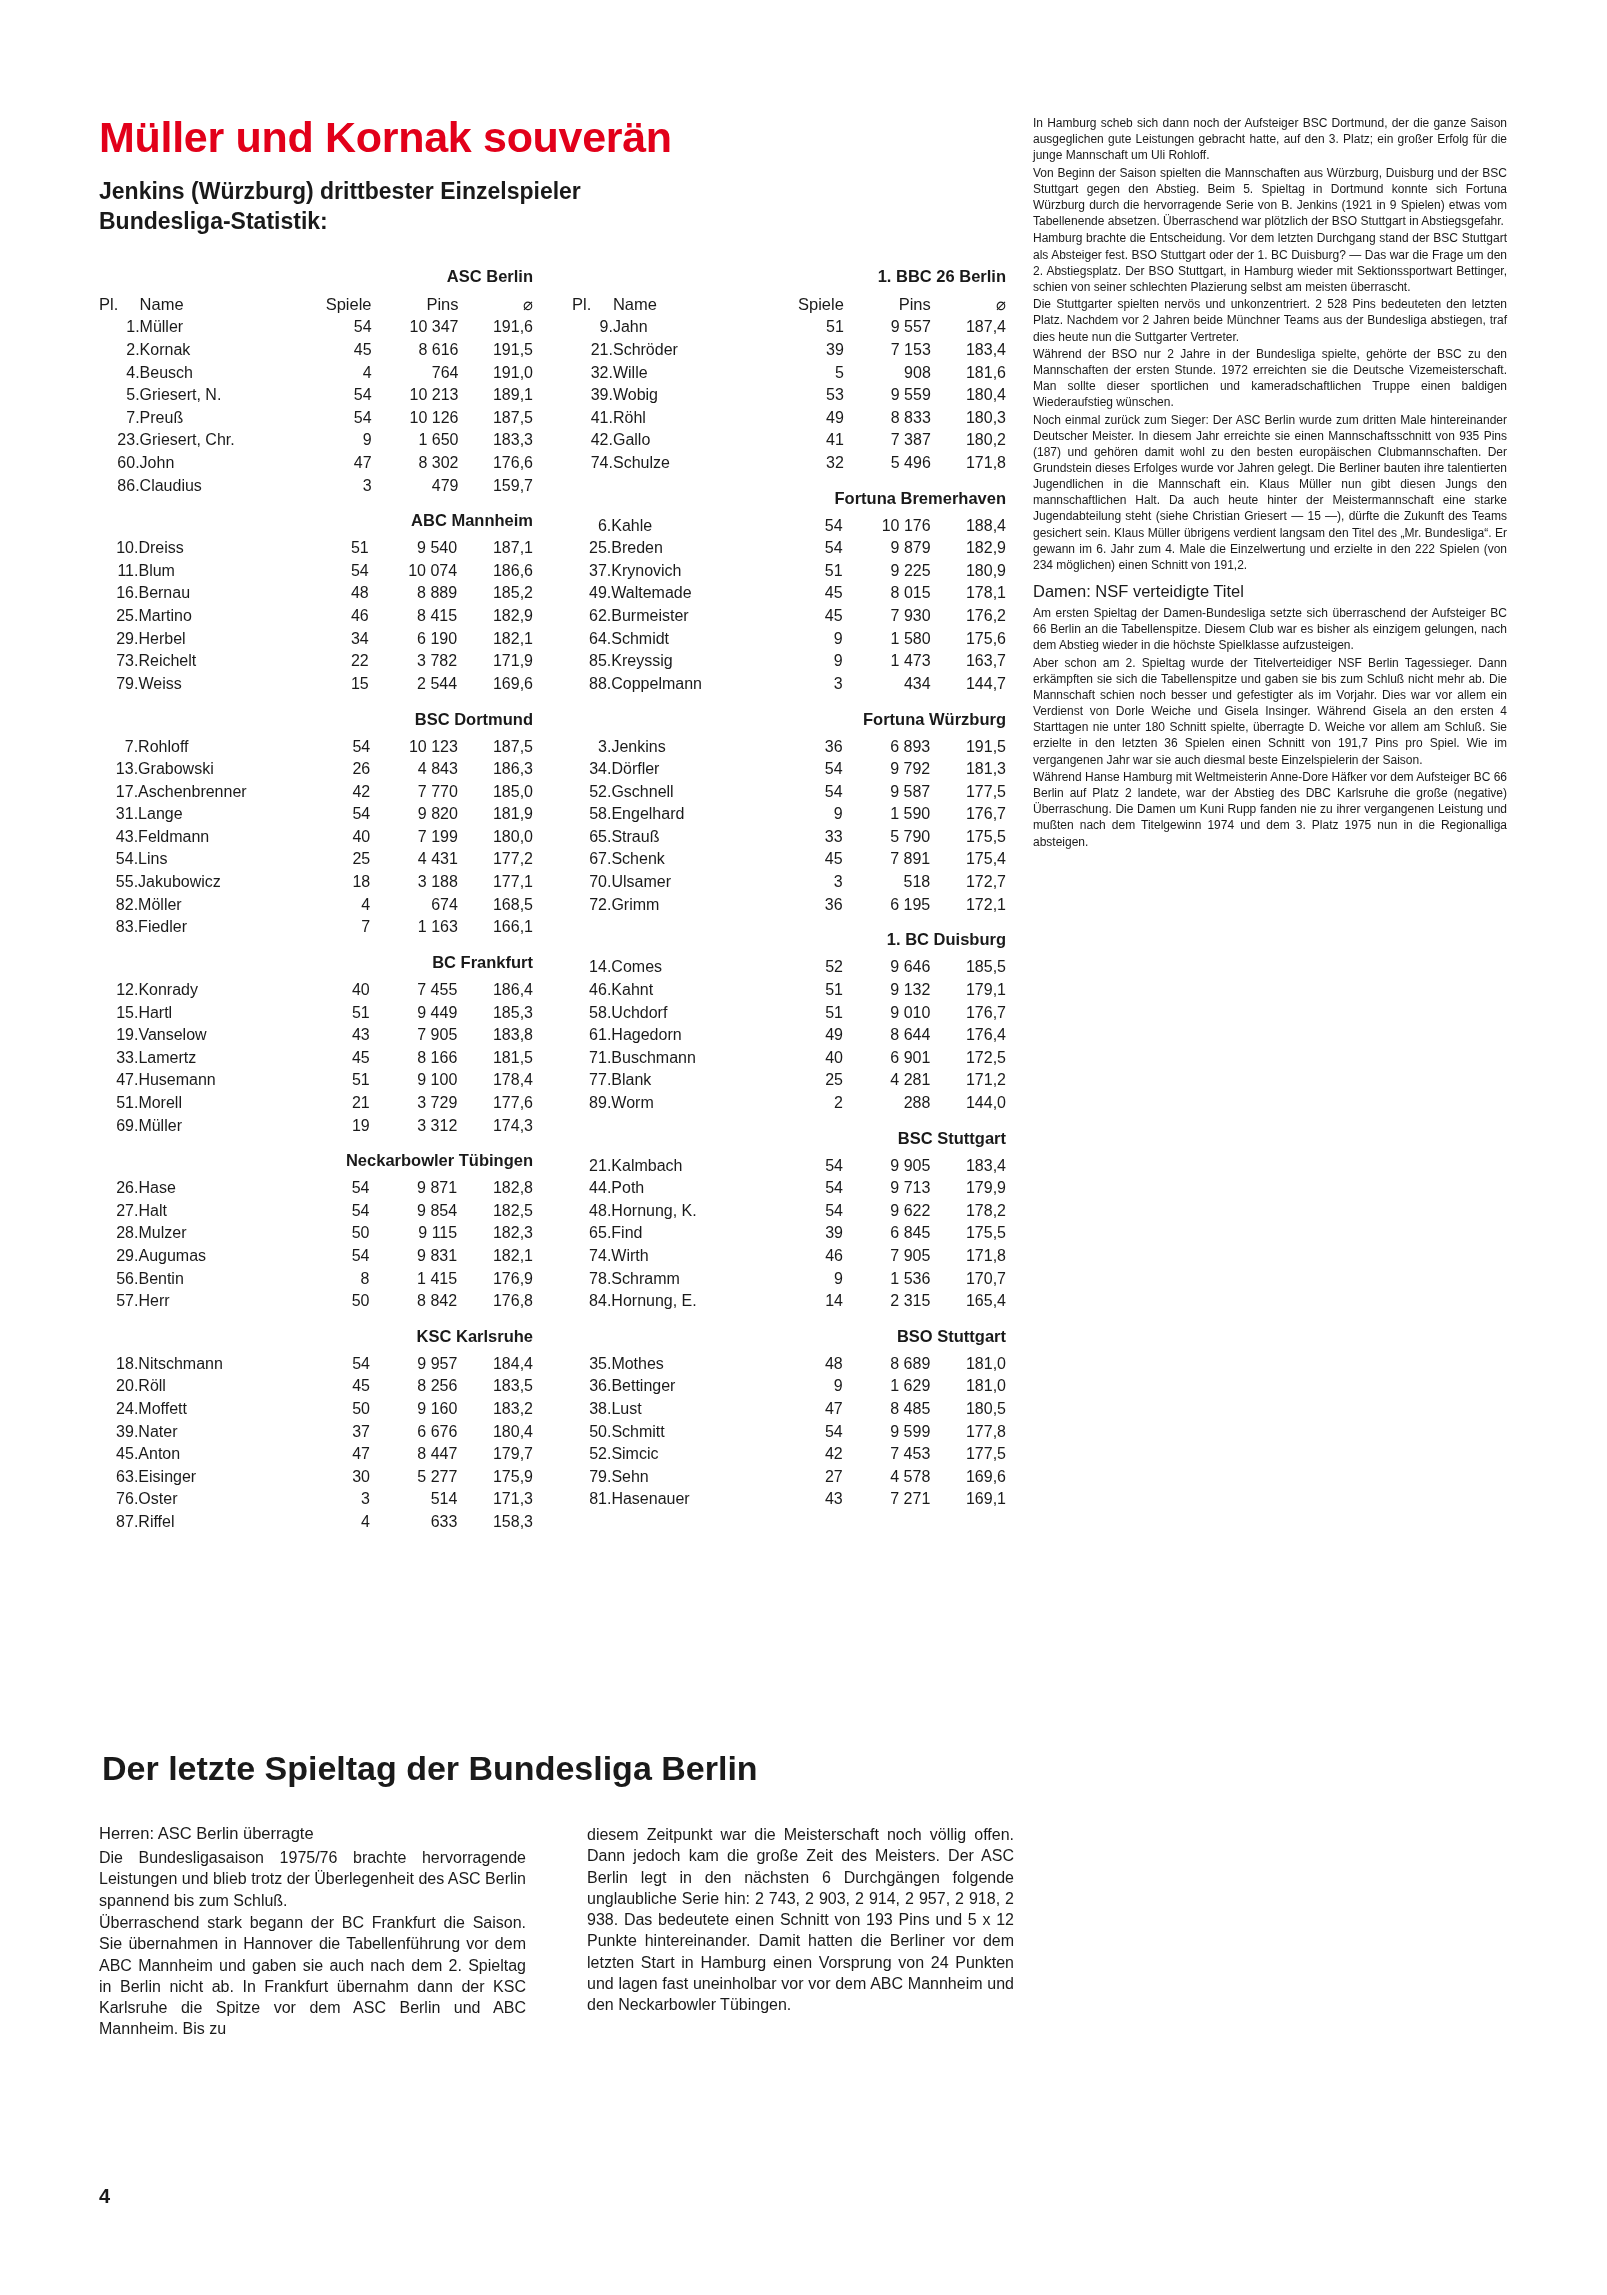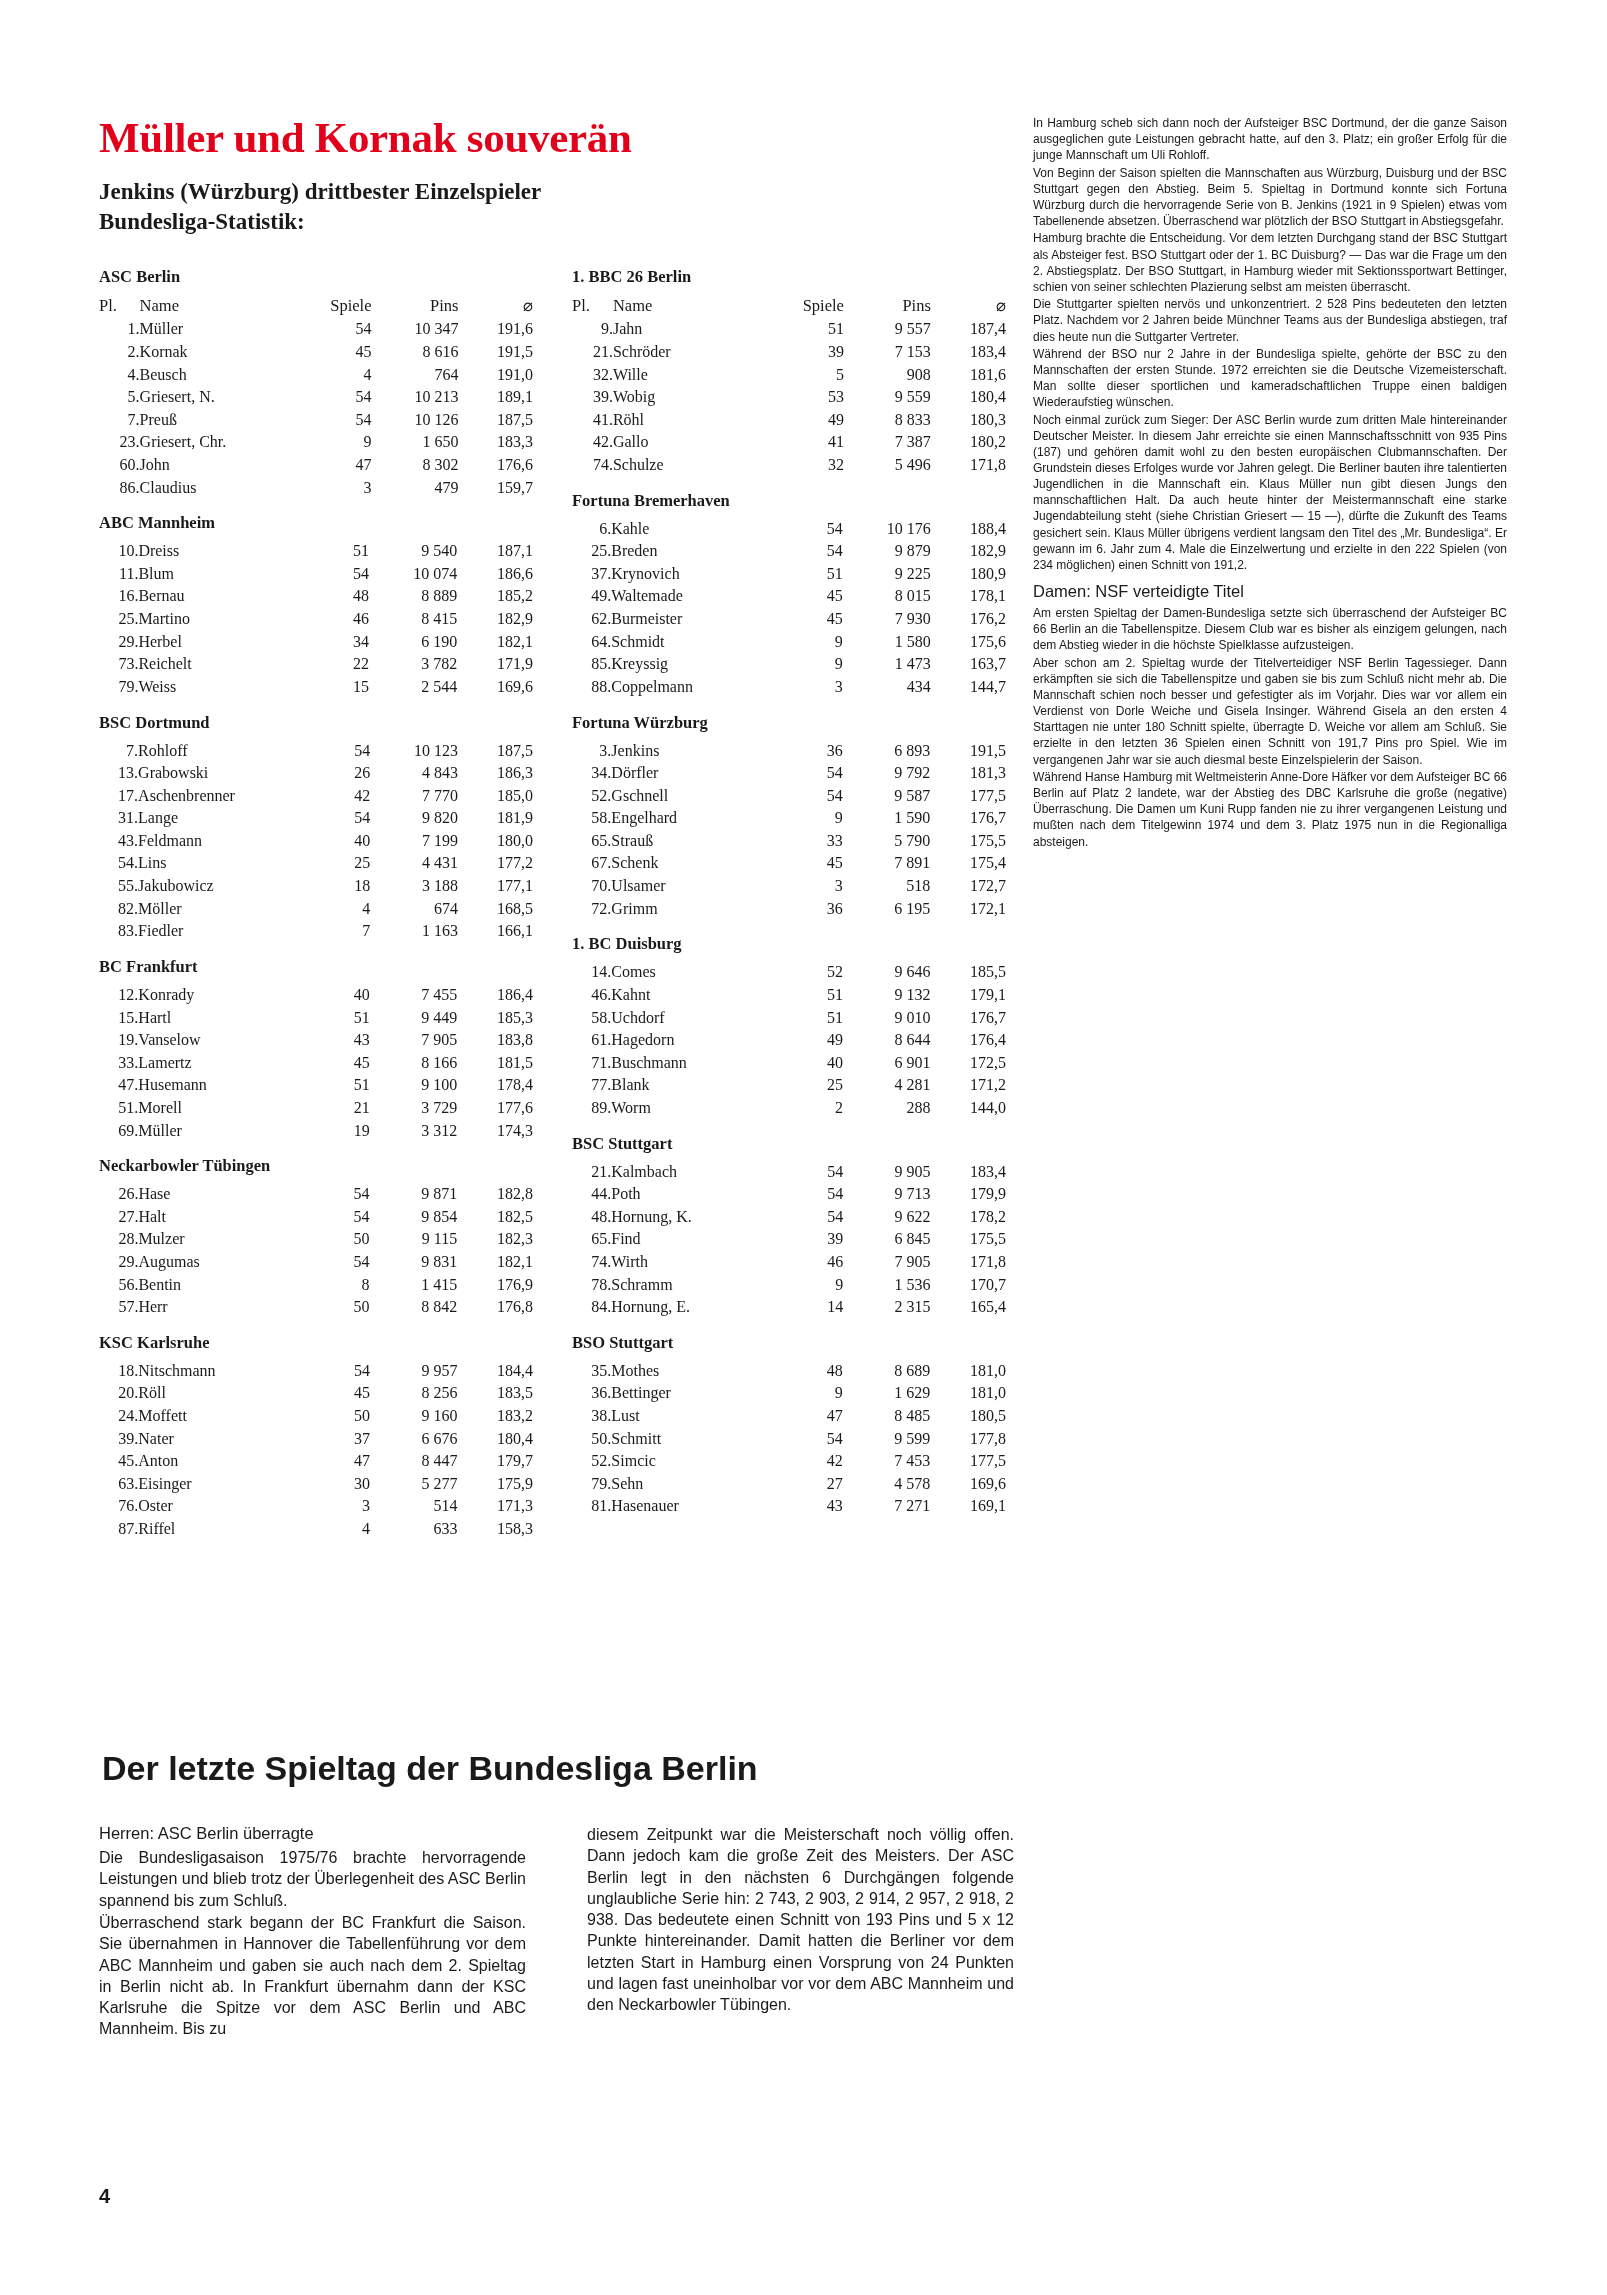--- a/index.html
+++ b/index.html
@@ -20,21 +20,20 @@
     left: 0; top: 0;
     width: 1608px;
     height: 2295px;
   }
   
   .left-col {
     position: absolute;
     left: 99px;
     top: 115px;
     width: 911px;
-    font-family: Liberation Serif, serif;
   }
   .right-col {
     position: absolute;
     left: 1033px;
     top: 115px;
     width: 474px;
   }
   
   .headline {
     color: #e2001a;
@@ -56,20 +55,21 @@
     display: flex;
     gap: 39px;
   }
   .stats-col {
     width: 434px;
   }
   .club {
     font-size: 16.5px;
     font-weight: bold;
     margin: 14.5px 0 6.6px 0;
+    text-align: right;
   }
   .club.first { margin-top: 0; }
   table.t {
     border-collapse: collapse;
     width: 100%;
     font-size: 16px;
   }
   table.t td {
     padding: 2.3px 0;
     vertical-align: baseline;

